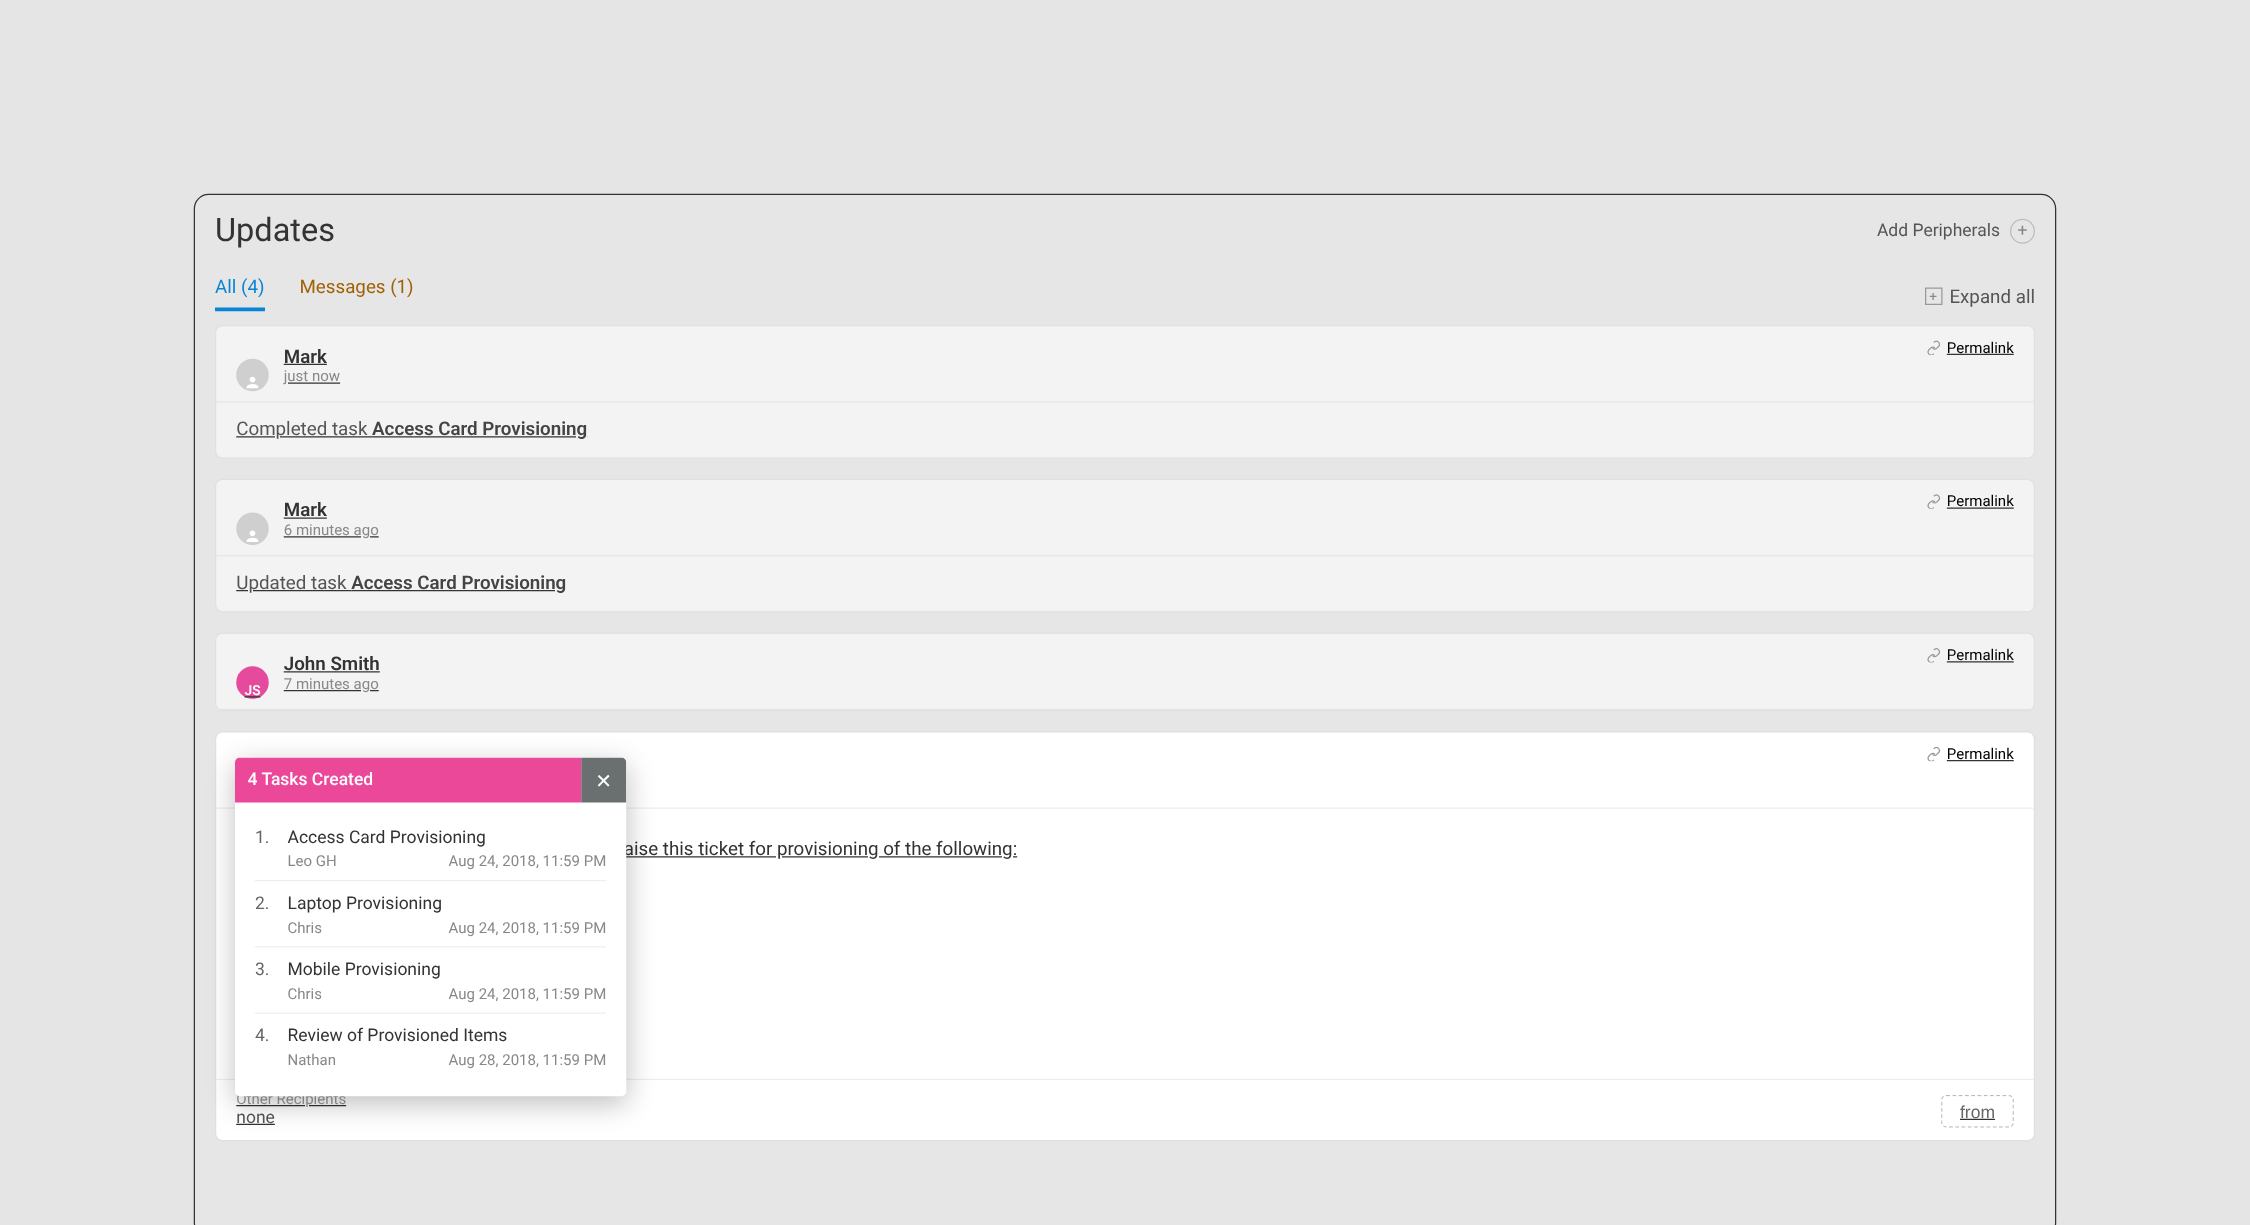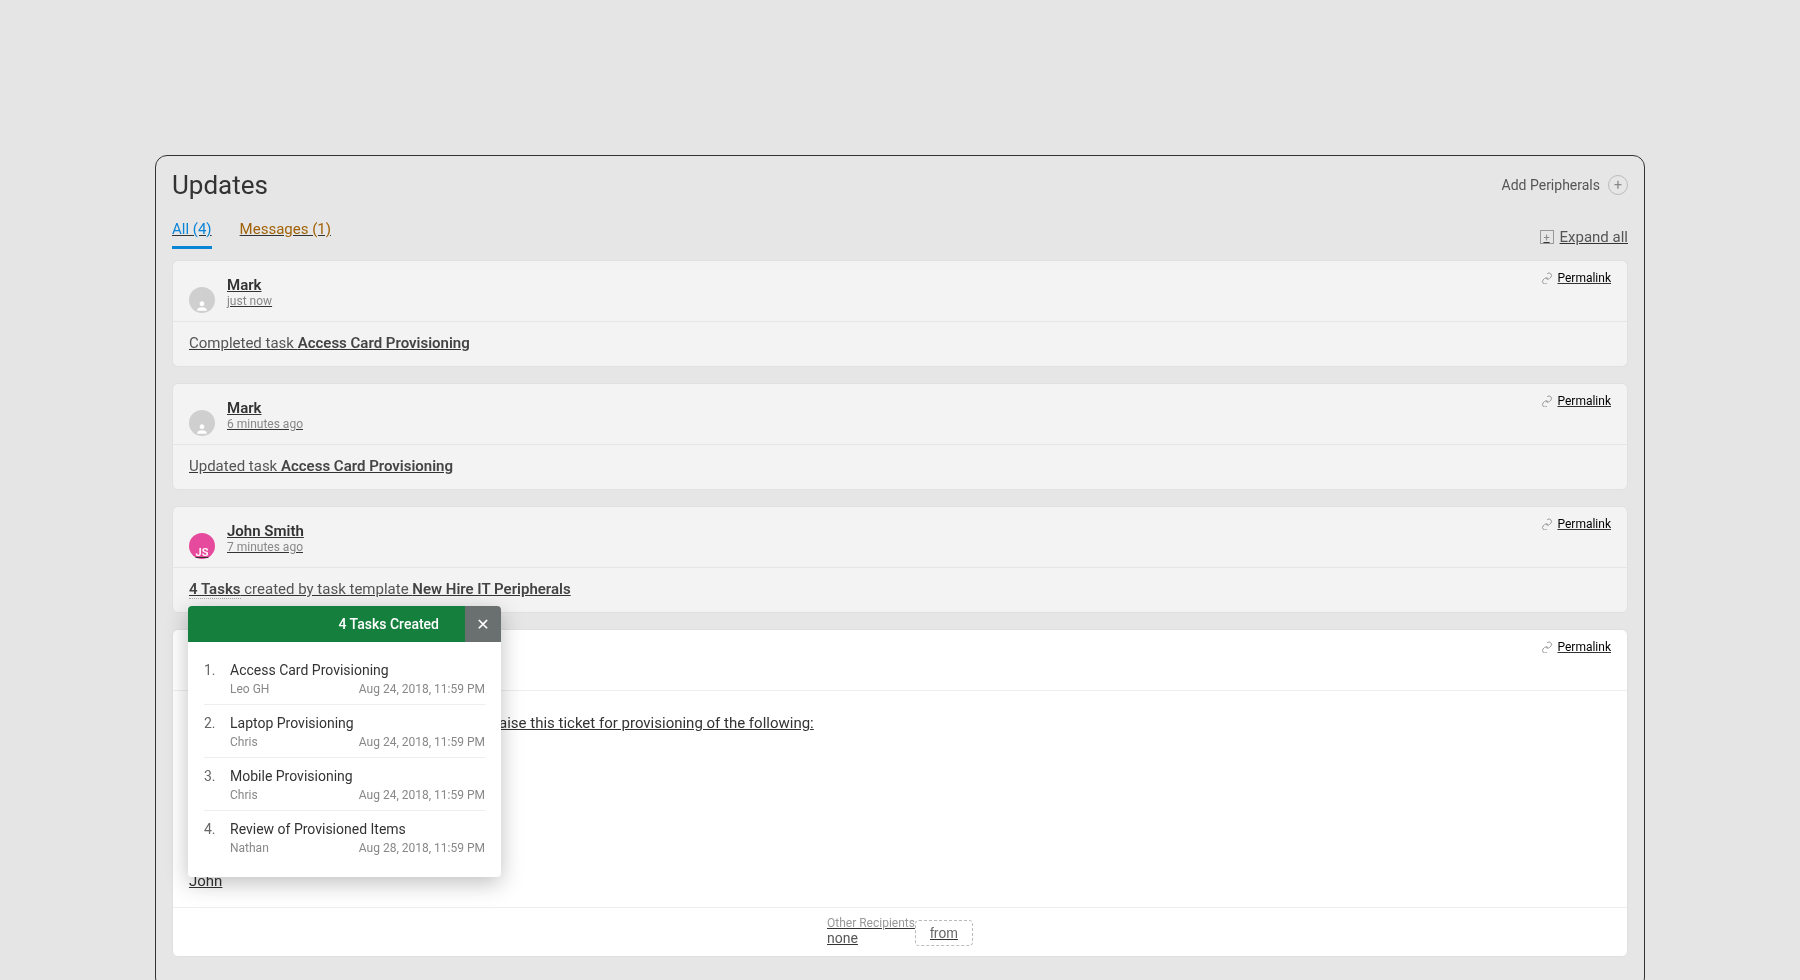--- a/index.html
+++ b/index.html
@@ -47,21 +47,20 @@
     border-radius: 50%;
     display: flex; align-items: center; justify-content: center;
     font-size: 14px; color: #888; line-height: 1;
   }
   .tabs-row {
     display: flex;
     justify-content: space-between;
     align-items: flex-end;
     padding: 0 16px;
     margin-top: 12px;
-    text-decoration: underline;
   }
   .tabs {
     display: flex;
     gap: 28px;
     border-bottom: 1px solid transparent;
   }
   .tab {
     font-size: 15px;
     padding-bottom: 8px;
     color: #a16207;
@@ -173,21 +172,21 @@
   .white-body {
     padding: 20px 16px 14px 16px;
     font-size: 15px;
     color: #333;
     line-height: 1.6;
   }
   .other-recip {
     border-top: 1px solid #eee;
     padding: 8px 16px 10px 16px;
     display: flex;
-    justify-content: center;
+    justify-content: space-between;
     align-items: flex-end;
   }
   .or-left { font-size: 12px; color: #999; }
   .or-left .val { font-size: 14px; color: #555; display: block; }
   .more-btn {
     border: 1px dashed #bbb;
     background: #fff;
     border-radius: 4px;
     padding: 4px 14px;
     font-size: 14px;
@@ -206,26 +205,25 @@
     box-shadow: 0 6px 22px rgba(0,0,0,0.25);
     z-index: 50;
     overflow: hidden;
   }
   .popup-head {
     display: flex;
     align-items: stretch;
   }
   .popup-title {
     flex: 1;
-    background: #15803d;
+    background: #ec4899;
     color: #fff;
     font-size: 14px;
     font-weight: 500;
-    padding: 10px 26px;
-    text-align: right;
+    padding: 10px 10px;
   }
   .popup-close {
     width: 36px;
     background: #6a6f6f;
     color: #fff;
     display: flex; align-items: center; justify-content: center;
     cursor: pointer;
     font-size: 16px;
   }
   .popup-body {
@@ -329,23 +327,20 @@
             <span class="timestamp">7 minutes ago</span>
           </div>
         </div>
         <div class="permalink">
           <svg viewBox="0 0 24 24">
               <path d="M10 13a5 5 0 0 0 7 0l3-3a5 5 0 0 0-7-7l-1 1m2 9a5 5 0 0 0-7 0l-3 3a5 5 0 0 0 7 7l1-1" stroke="#999" stroke-width="2" fill="none"></path>
             </svg>
           <span>Permalink</span>
         </div>
       </div>
-      <div class="card-body">
-        <span class="bold dotted">4 Tasks</span><span> created by task template </span><span class="bold">New Hire IT Peripherals</span>
-      </div>
     </div>
 
     <div class="card white-card">
       <div class="card-head" style="border-bottom:1px solid #eee;">
         <div class="head-left">
           <div class="avatar pink" style="visibility:hidden;"></div>
           <div class="author-block" style="visibility:hidden;">
             <span class="author-name">.</span>
             <span class="timestamp">.</span>
           </div>

